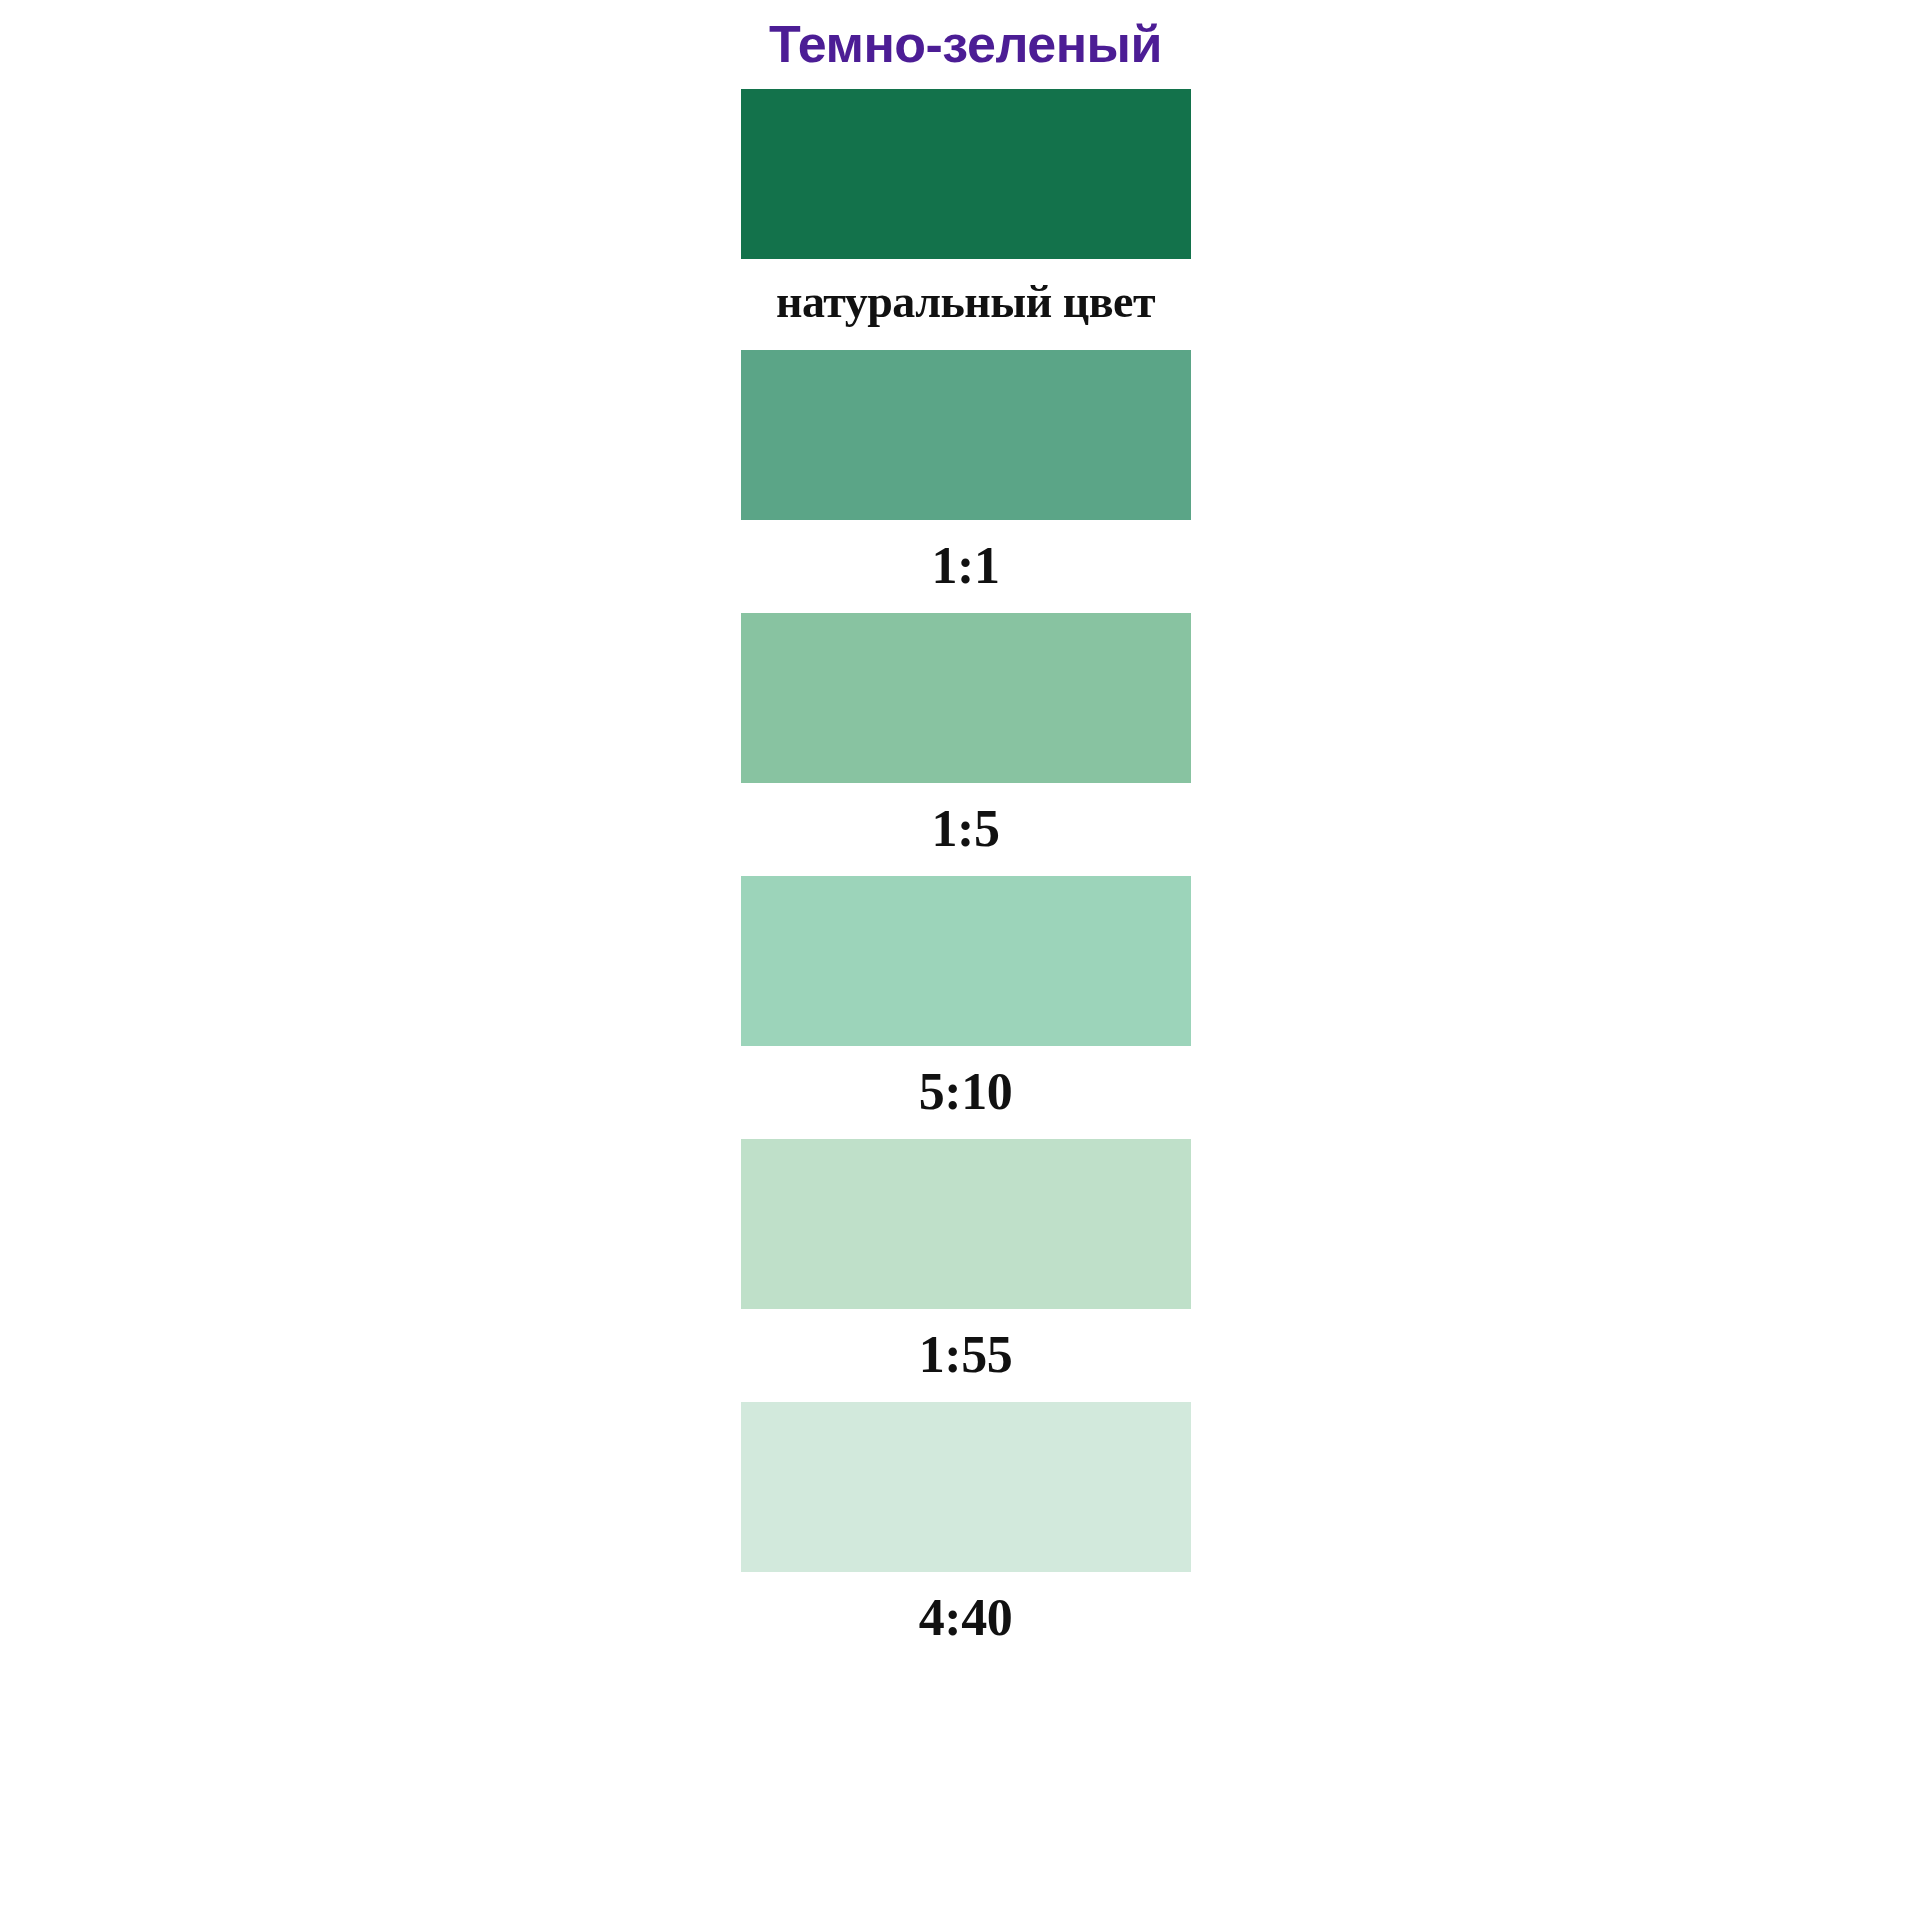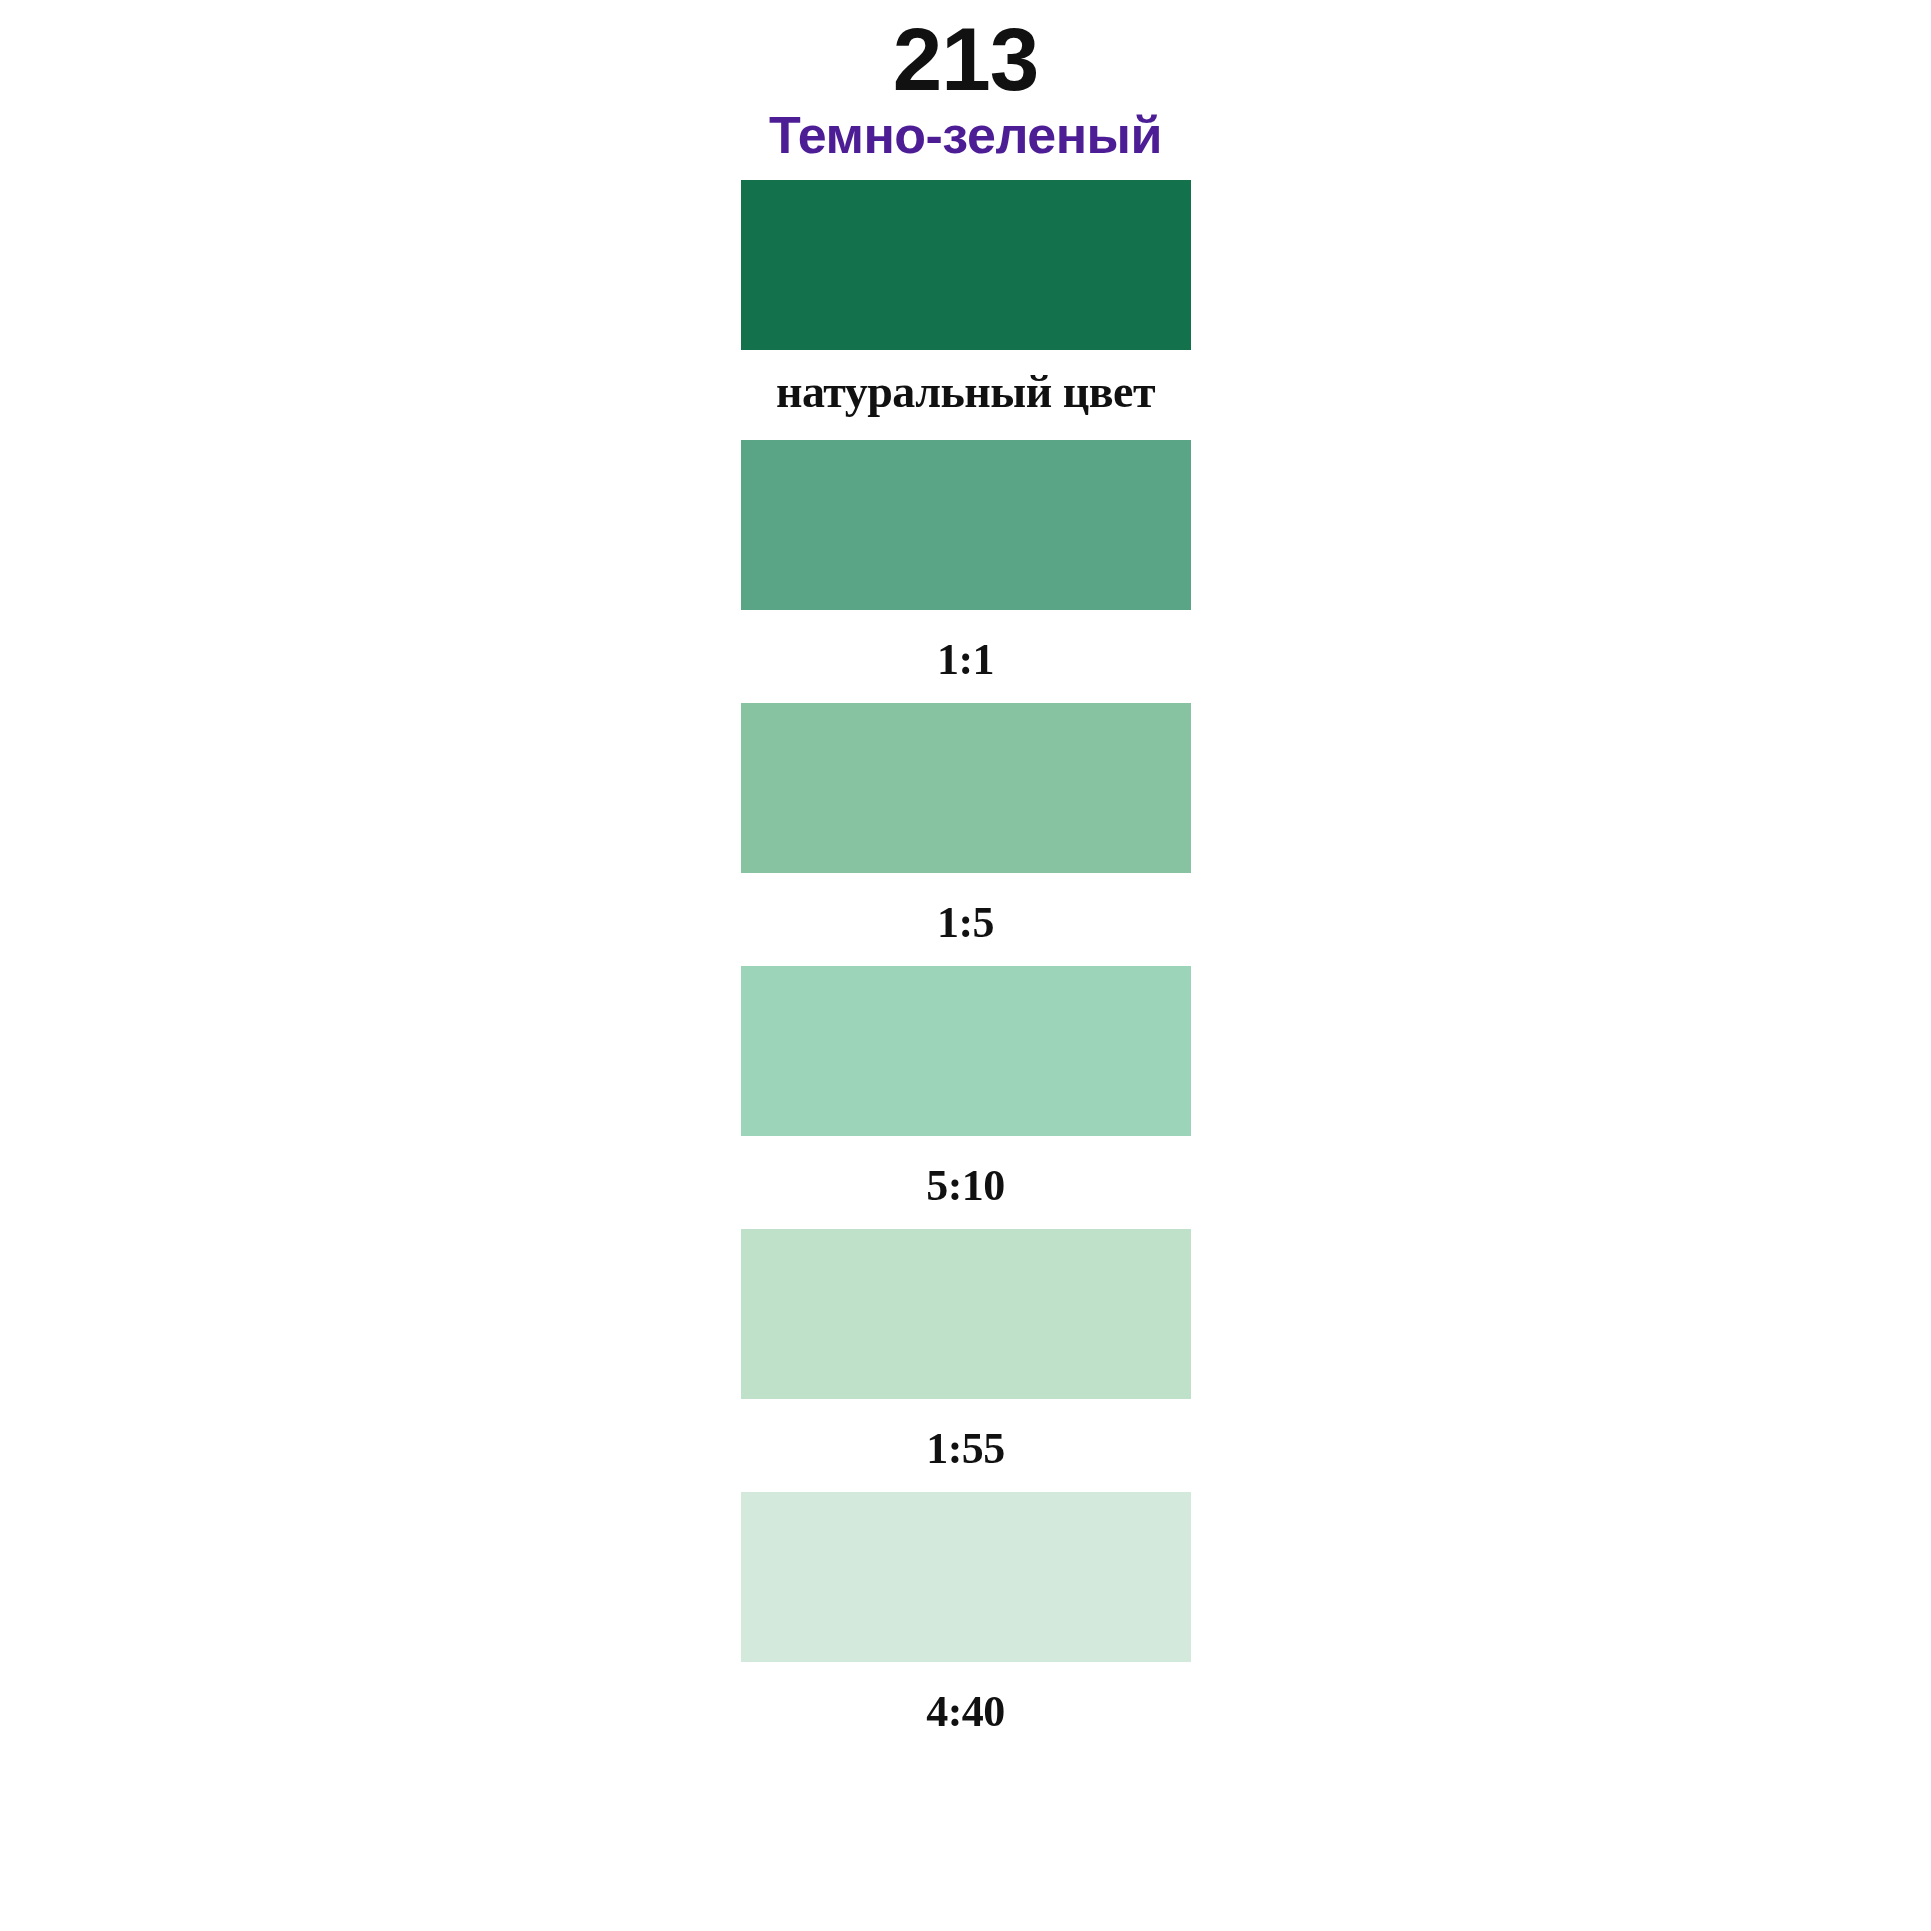--- a/index.html
+++ b/index.html
@@ -62,43 +62,42 @@
     display: flex;
     flex-direction: column;
     align-items: center;
   }
   .swatch-chip {
     width: 450px;
     height: 170px;
     display: block;
   }
   .swatch-label {
-    font-size: 44px;
+    font-size: 52px;
     font-weight: bold;
     color: #111111;
     text-align: center;
     line-height: 1.0;
-    padding-top: 28px;
+    padding-top: 20px;
     padding-bottom: 21px;
     letter-spacing: -0.5px;
     width: 450px;
   }
   .swatch-label.natural {
     font-size: 46px;
     padding-top: 19.3px;
     padding-bottom: 25px;
   }
 </style>
 </head>
 <body>
 
 <div id="chart-root">
 
   <div class="header">
-    <div class="code-number">213</div>
     <div class="color-name">Темно-зеленый</div>
   </div>
 
   <div class="swatch-stack" id="swatch-stack">
       <div class="swatch-group">
         <div class="swatch-chip" title="#13724B" style="background: rgb(19, 114, 75);"></div>
         <div class="swatch-label natural">натуральный цвет</div>
       </div>
       <div class="swatch-group">
         <div class="swatch-chip" title="#5BA587" style="background: rgb(91, 165, 135);"></div>

